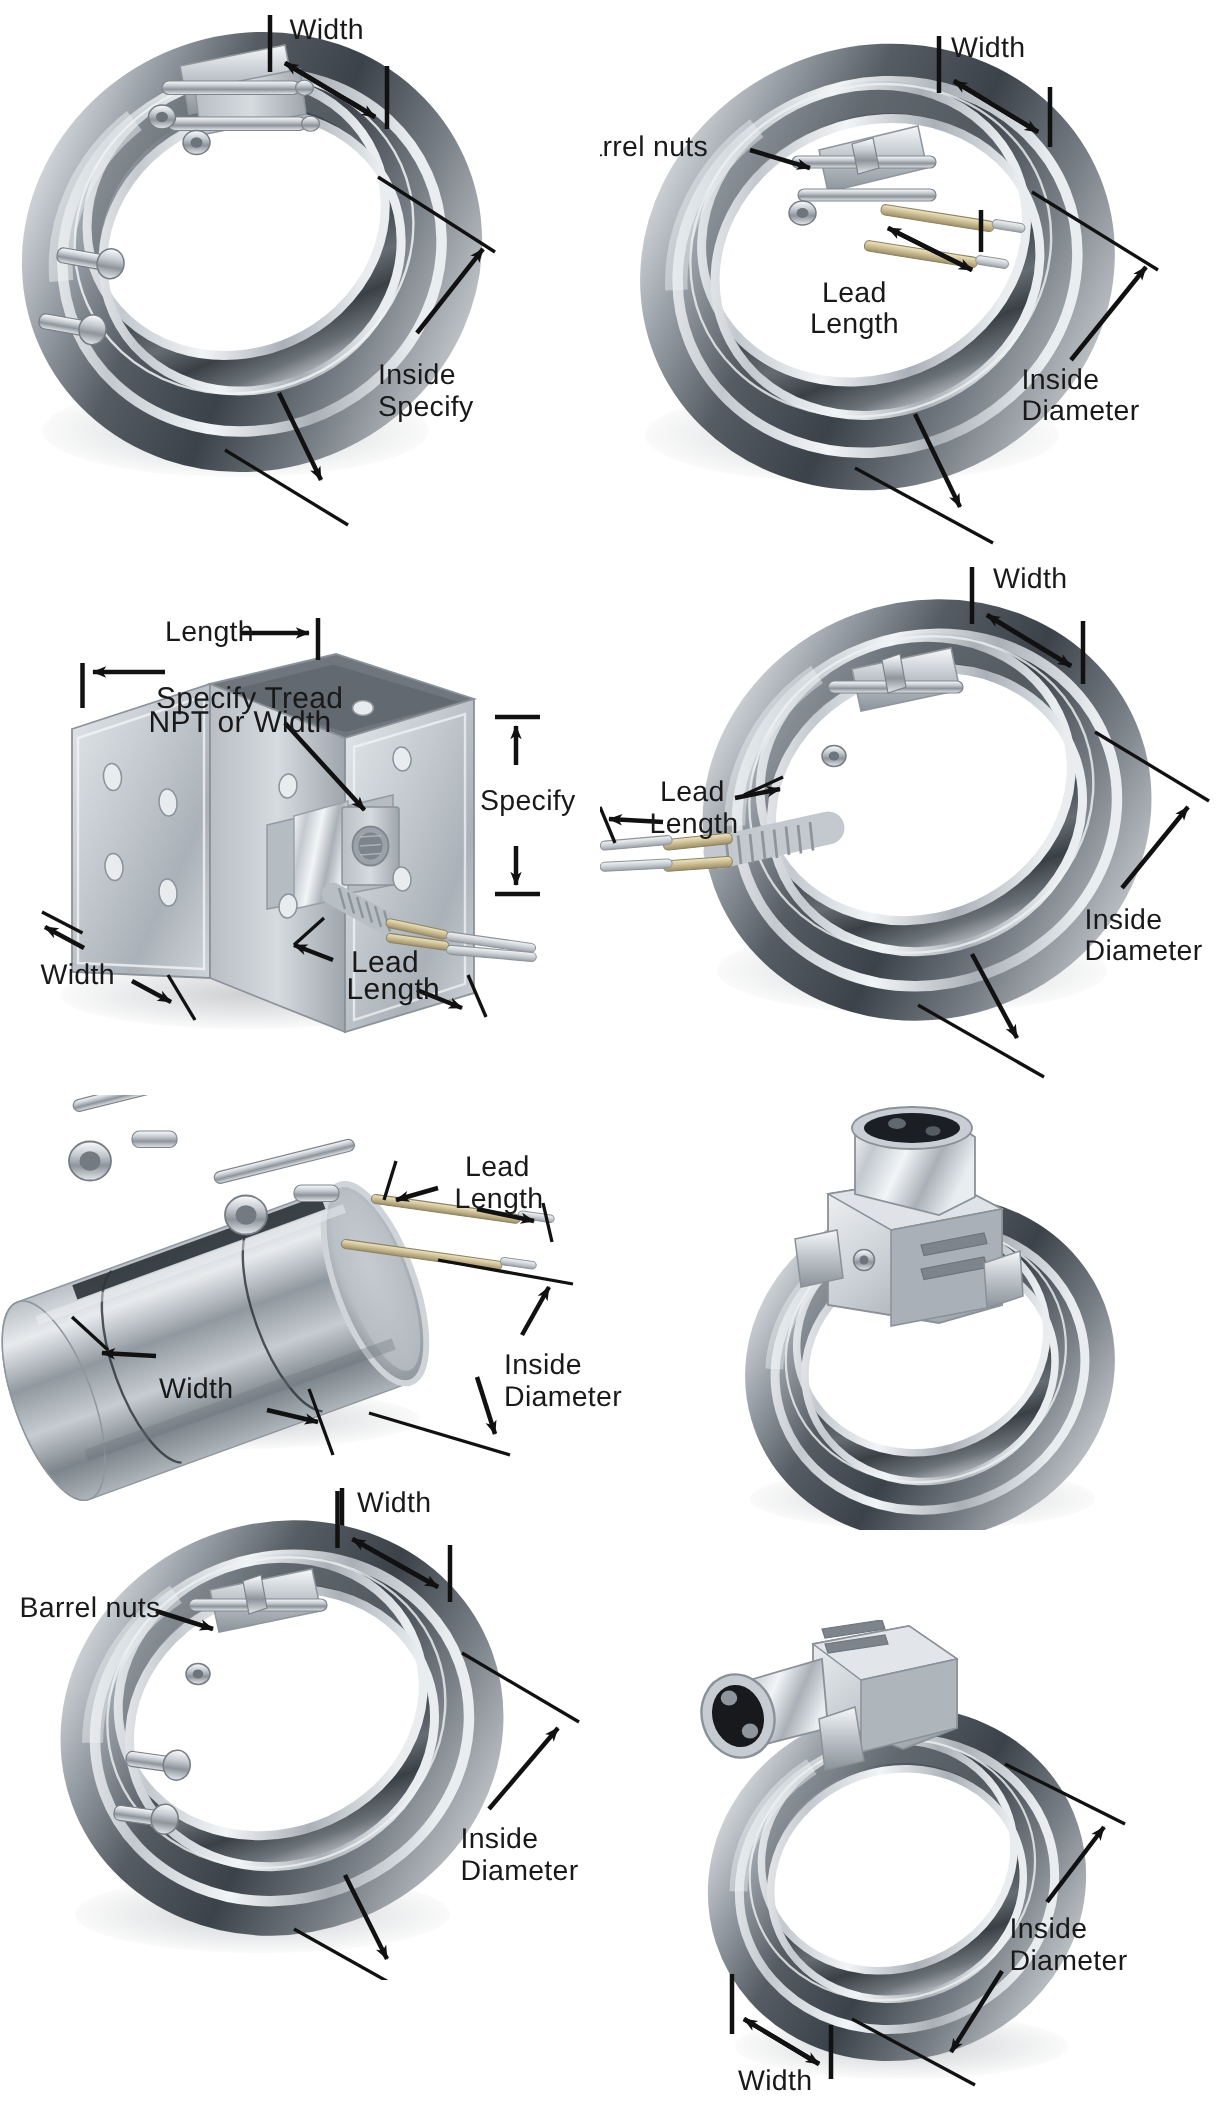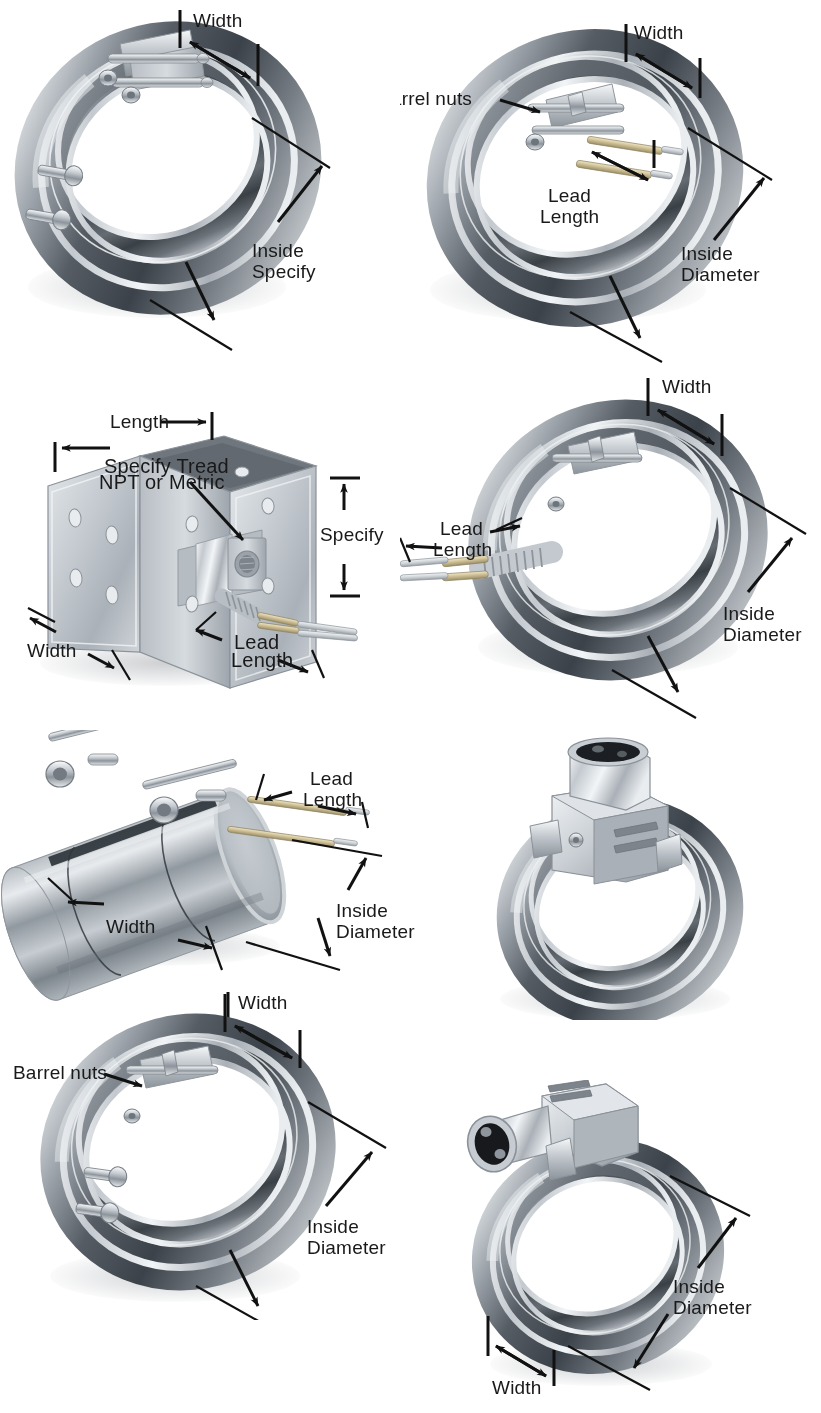--- a/index.html
+++ b/index.html
@@ -314,21 +314,21 @@
     <g>
       <line class="ln" x1="222" y1="240" x2="196" y2="230" marker-end="url(#ah)"></line>
       <line class="thin" x1="196" y1="230" x2="216" y2="212"></line>
       <line class="ln" x1="278" y1="260" x2="308" y2="272" marker-end="url(#ah)"></line>
       <line class="thin" x1="312" y1="250" x2="324" y2="278"></line>
     </g>
   </svg>
 
   <div class="lbl" style="left:110px;top:11px;">Length</div>
   <div class="lbl sm" style="left:104px;top:58px;">Specify Tread</div>
-  <div class="lbl sm" style="left:99px;top:74px;">NPT or Metric</div>
+  <div class="lbl sm" style="left:99px;top:74px;">NPT or Width</div>
   <div class="lbl" style="left:320px;top:124px;">Specify</div>
   <div class="lbl" style="left:27px;top:240px;">Width</div>
   <div class="lbl sm" style="left:234px;top:234px;">Lead</div>
   <div class="lbl sm" style="left:231px;top:252px;">Length</div>
 </div>
 
 <div class="panel" style="left:400px;top:370px;width:421px;height:350px;">
   <div class="shadow" style="left:78px;top:248px;width:260px;height:58px;"></div>
 
   <svg width="421" height="350">

